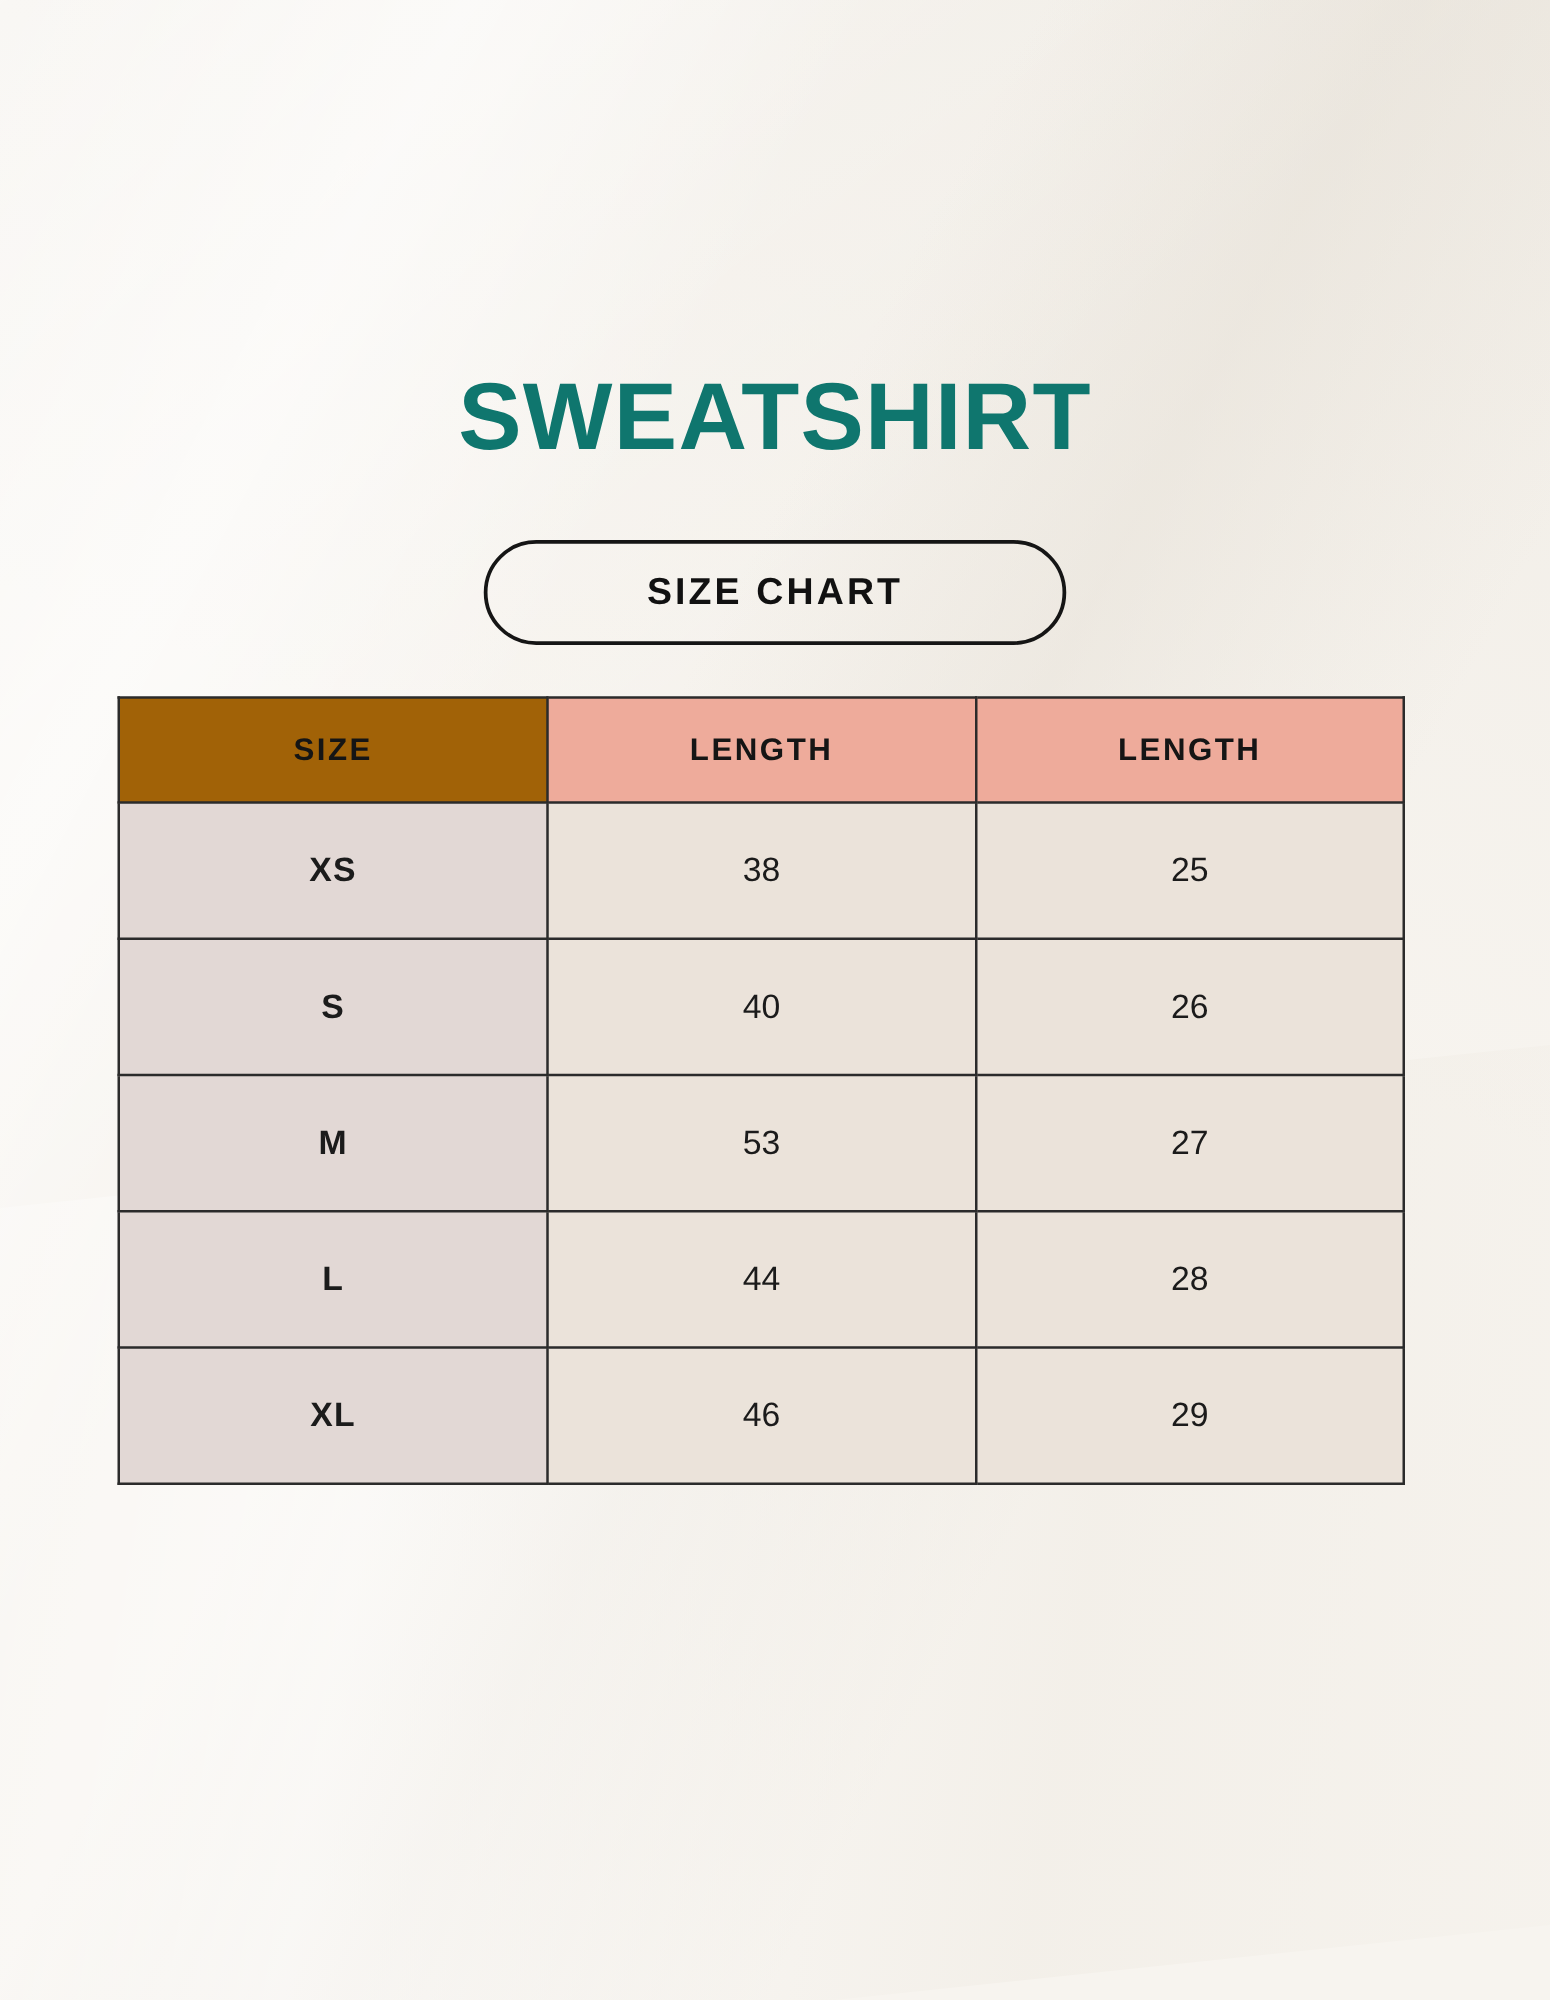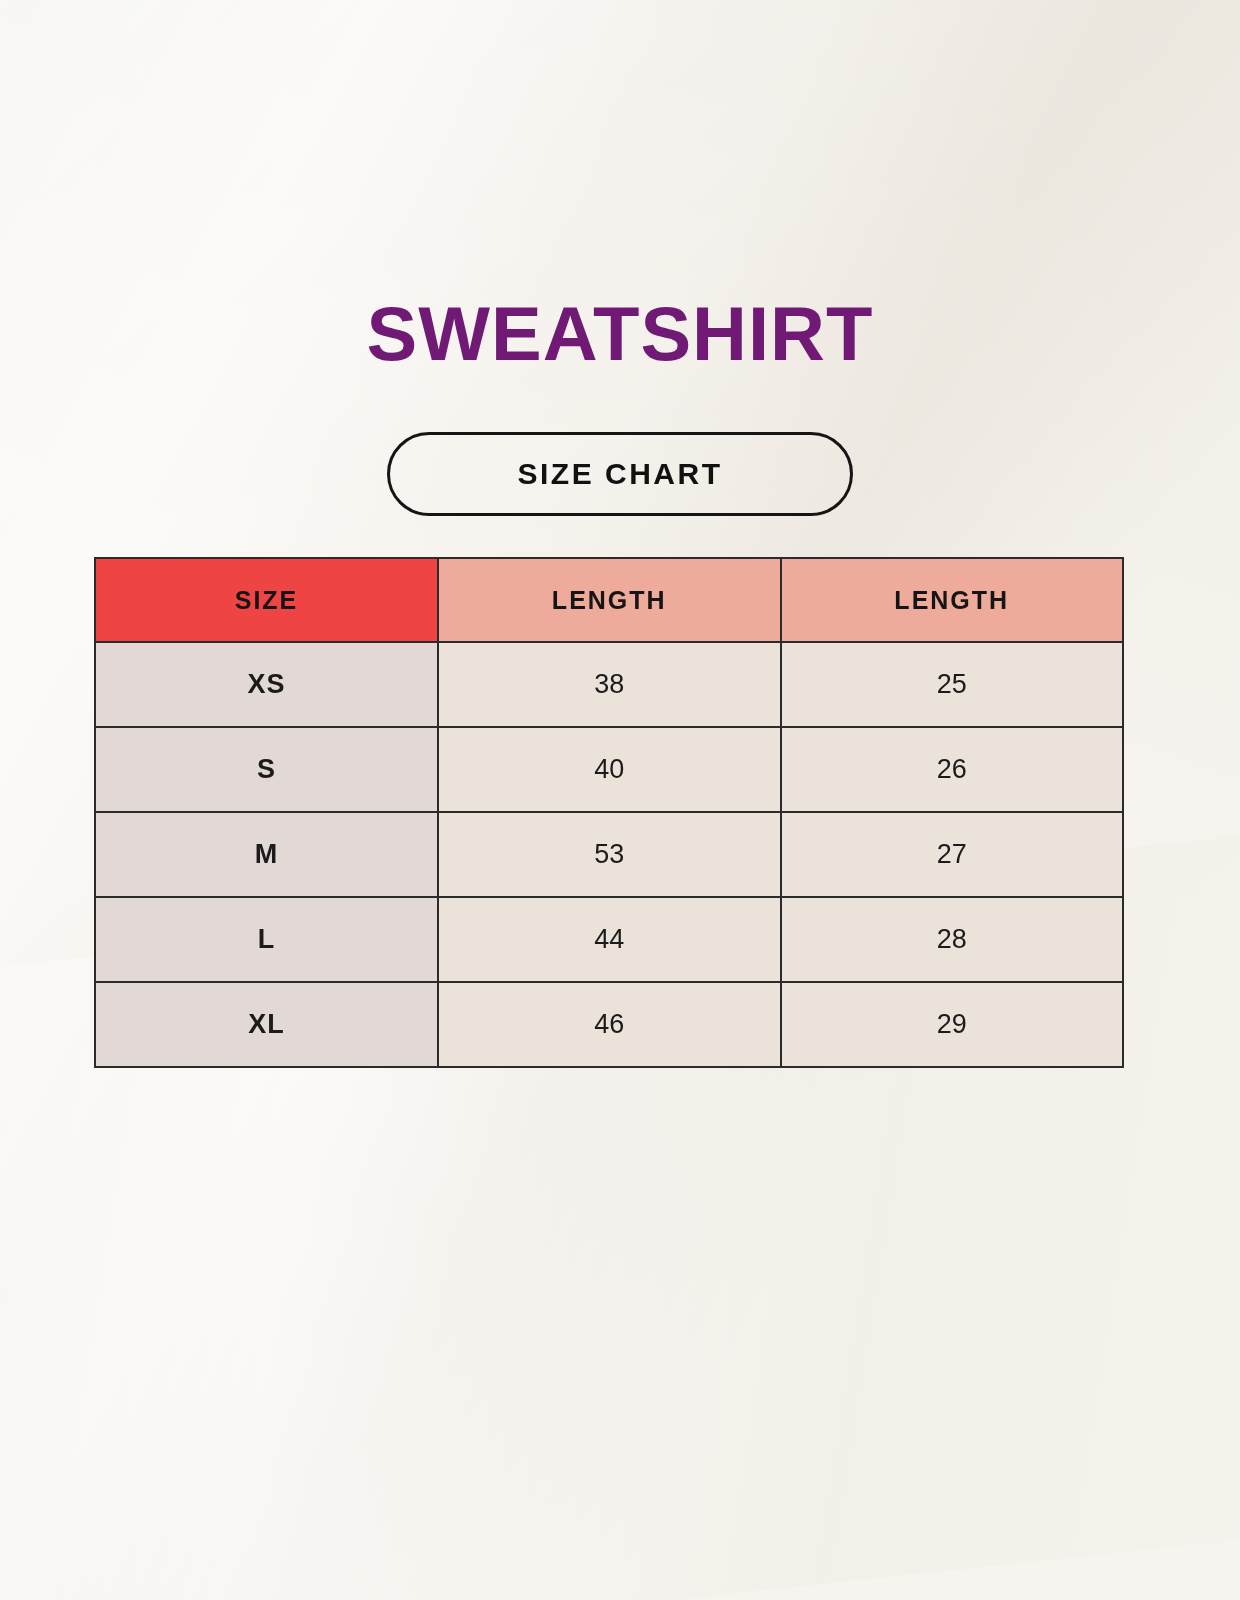--- a/index.html
+++ b/index.html
@@ -46,21 +46,21 @@
 
   .title {
     position: absolute;
     top: 296px;
     left: 0;
     width: 1240px;
     text-align: center;
     font-size: 76px;
     font-weight: 700;
     letter-spacing: 1px;
-    color: #701a75;
+    color: #0f766e;
     line-height: 1;
   }
 
   .pill {
     position: absolute;
     top: 432px;
     left: 50%;
     transform: translateX(-50%);
     width: 466px;
     height: 84px;
@@ -101,25 +101,25 @@
   col.c-size { width: 343px; }
   col.c-val  { width: 342.5px; }
 
   thead th {
     height: 84px;
     font-size: 25px;
     font-weight: 700;
     letter-spacing: 2px;
     color: #151515;
   }
-  th.head-size { background: #ef4444; }
+  th.head-size { background: #a16207; }
   th.head-chest, th.head-length { background: #eeab9b; }
 
   tbody td {
-    height: 85px;
+    height: 109px;
     font-size: 27px;
     color: #1b1b1b;
     margin-left: 30px;
   }
   td.cell-size {
     background: #e2d8d5;
     font-weight: 700;
     letter-spacing: 1px;
   }
   td.cell-val {

